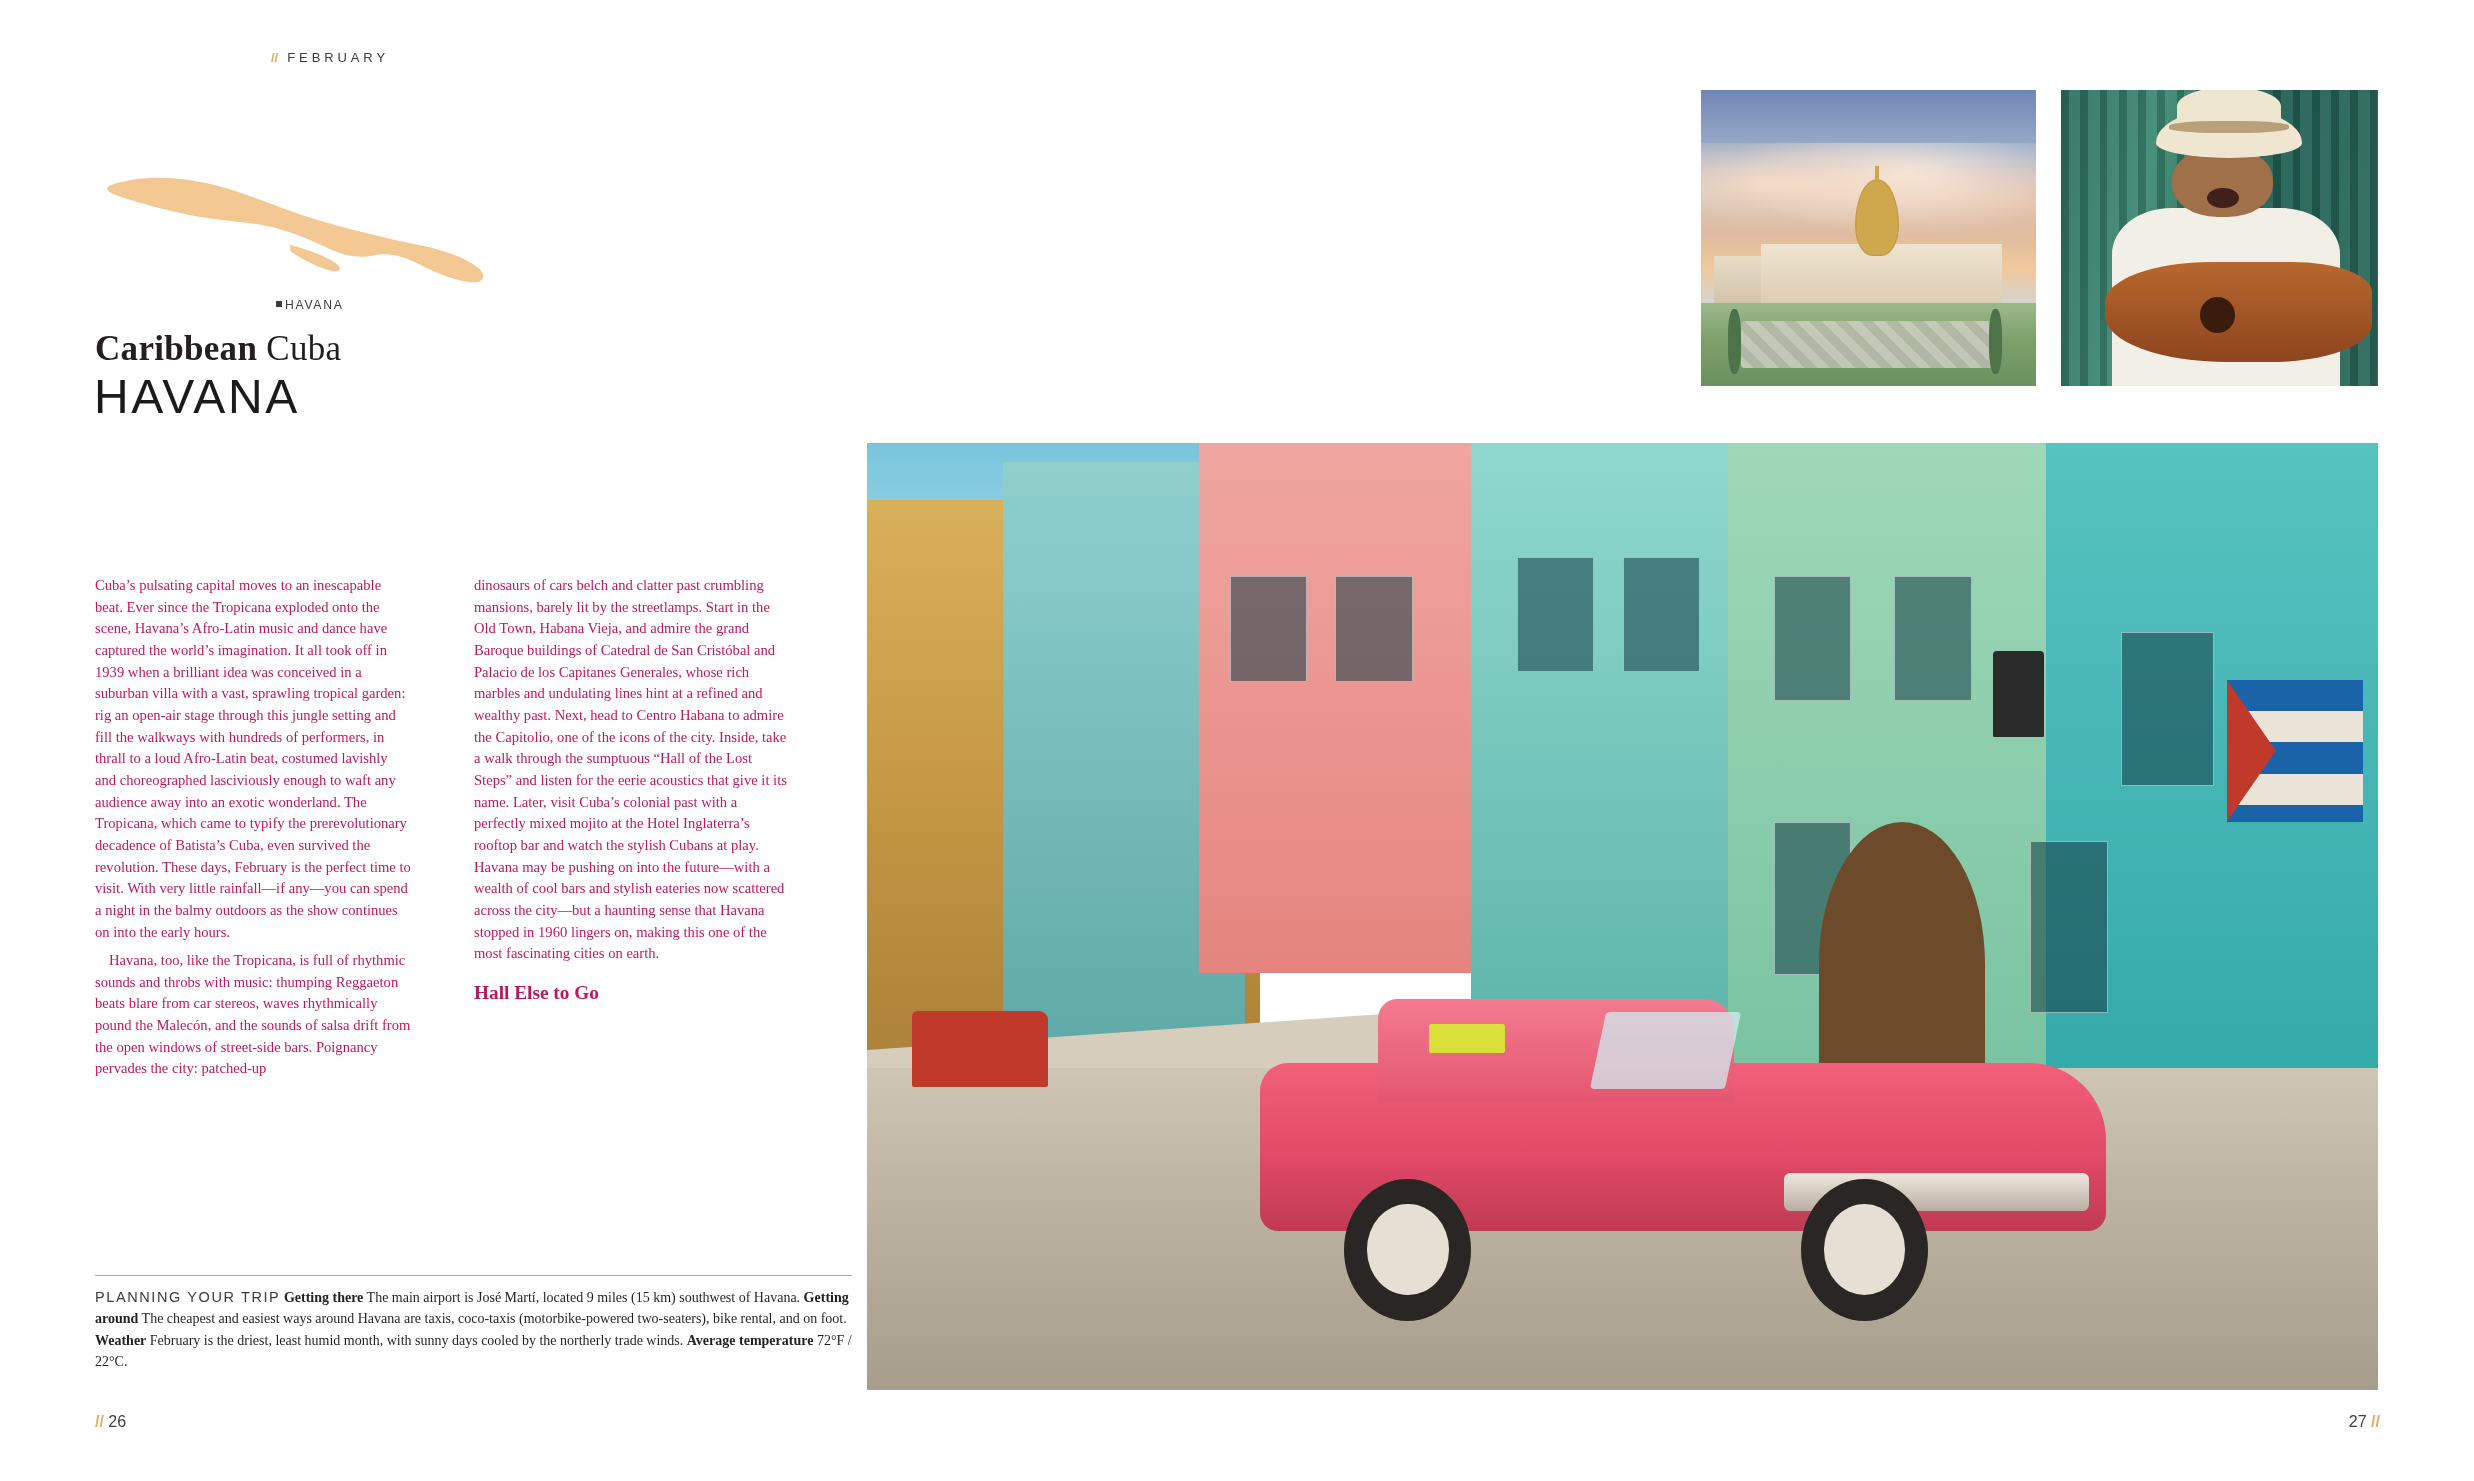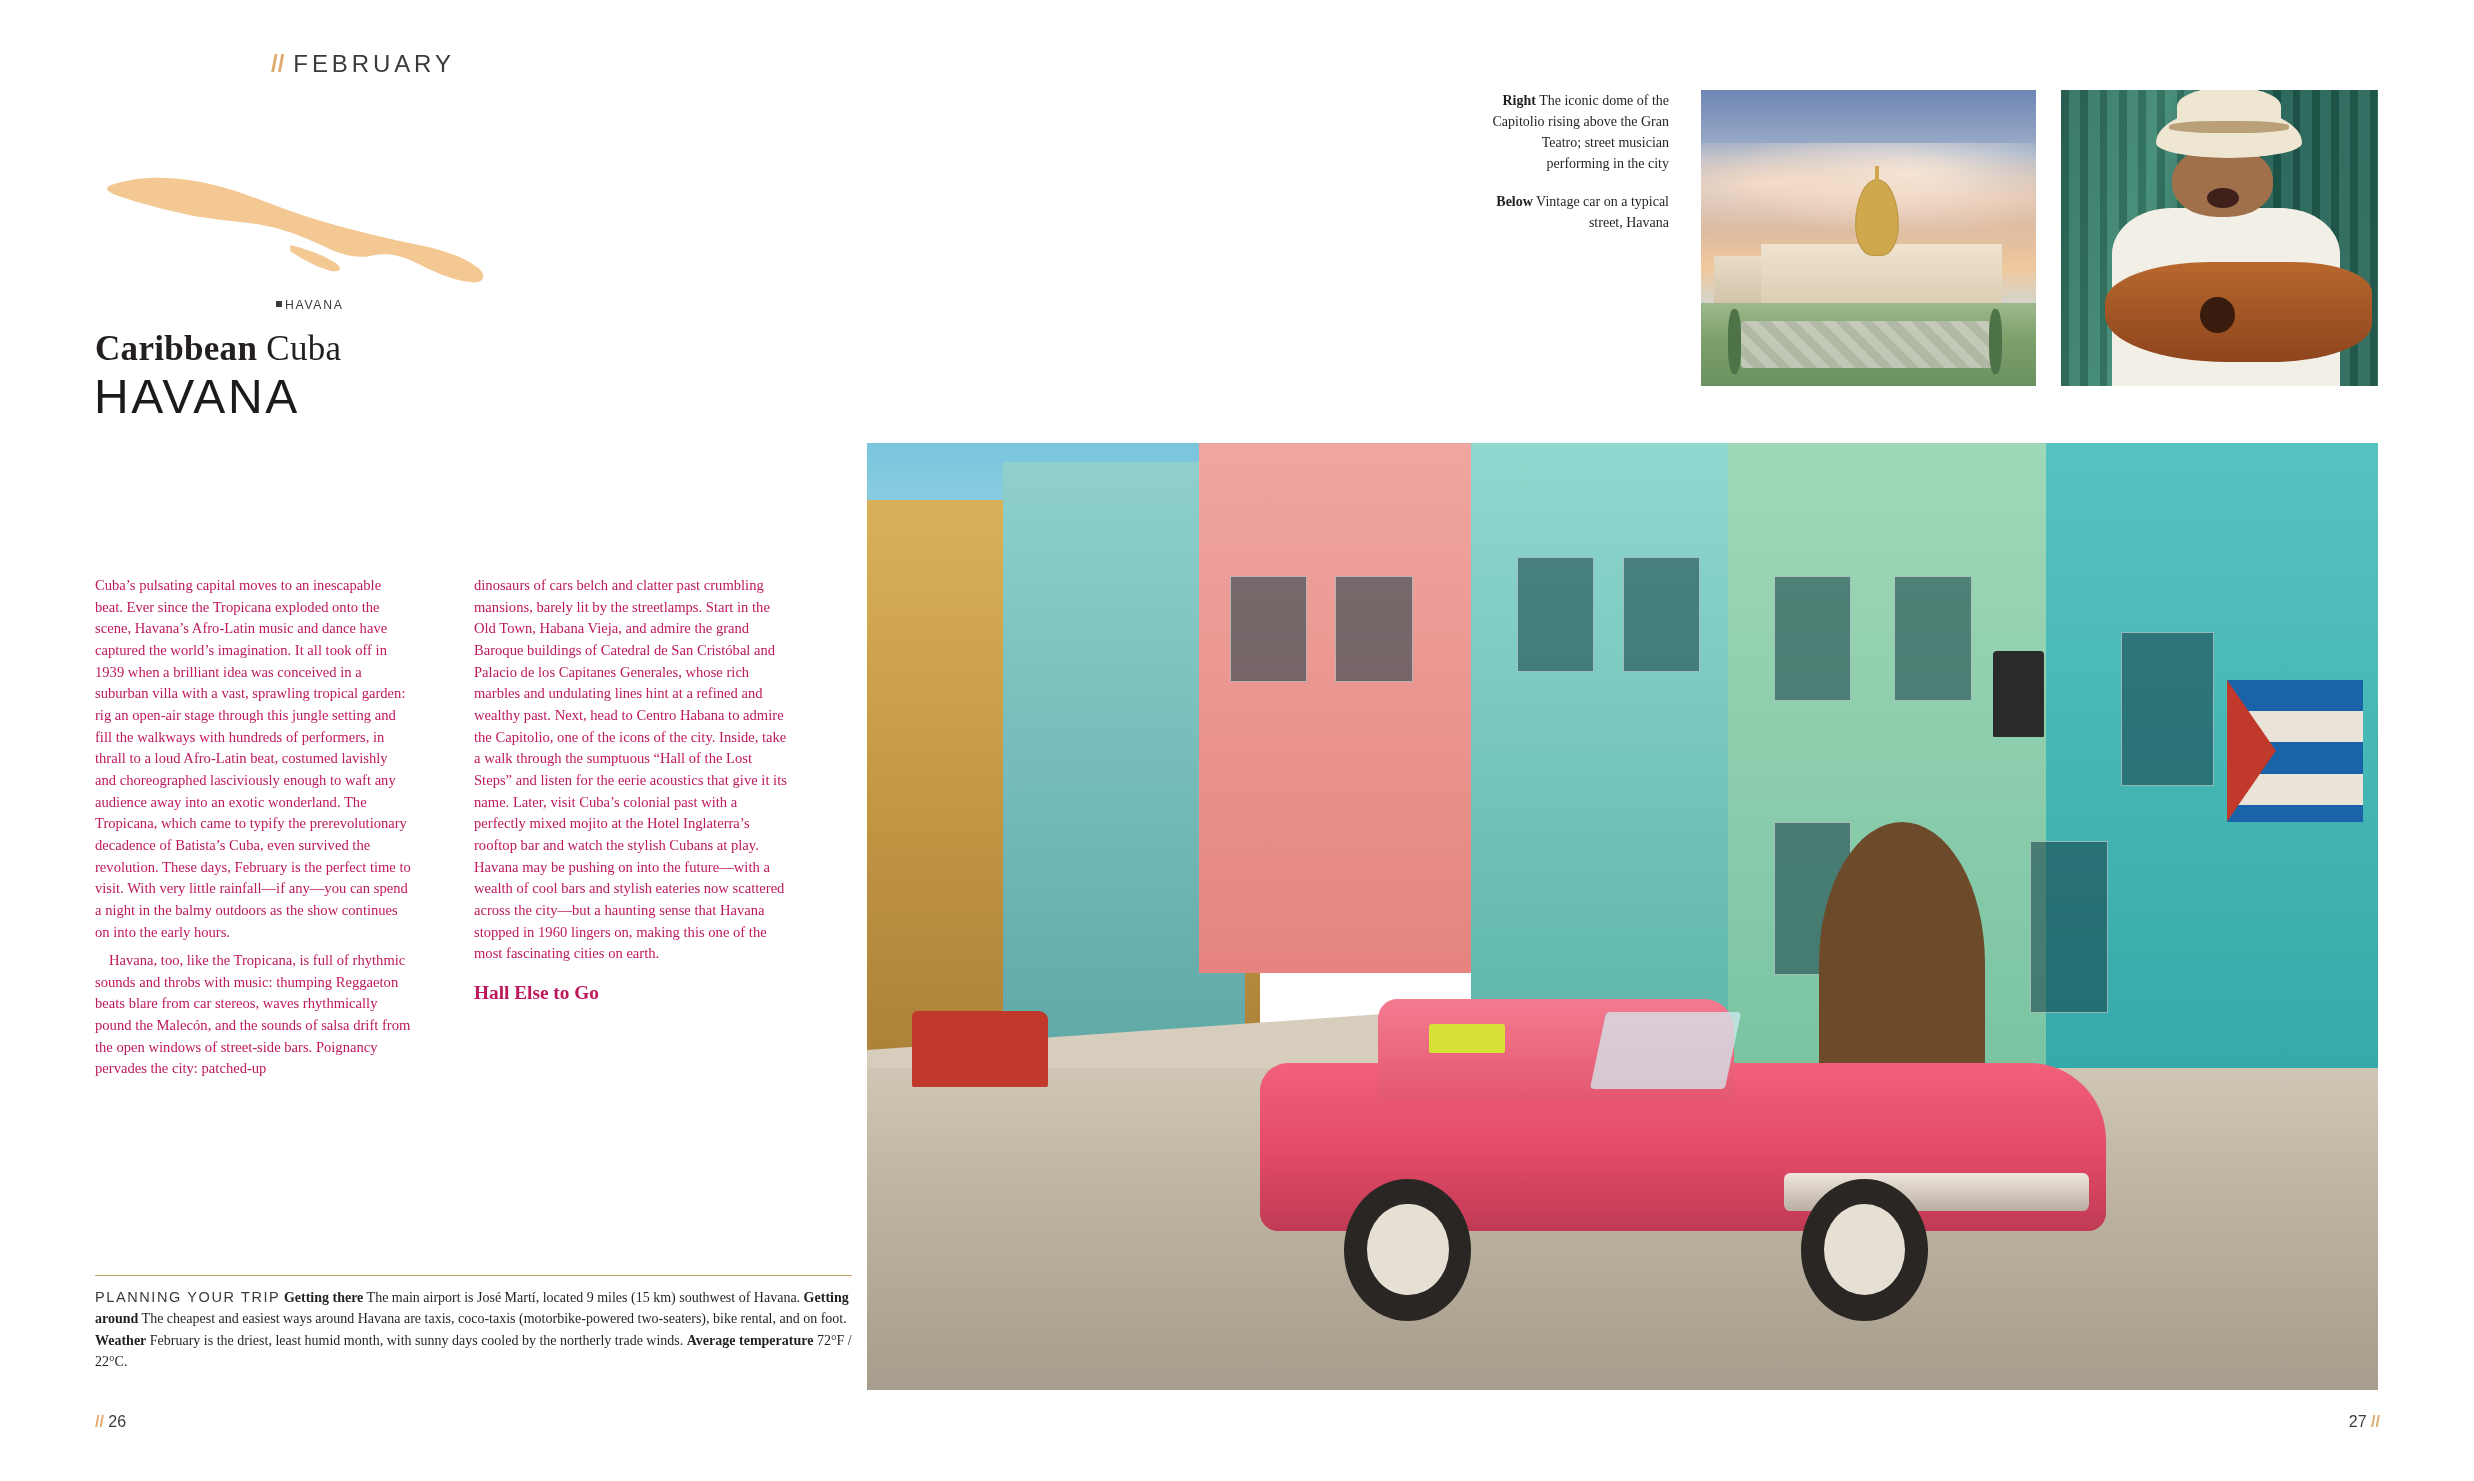--- a/index.html
+++ b/index.html
@@ -1,20 +1,20 @@
 <!DOCTYPE html>
 <html style="font-size:10.3px"><head>
 <meta charset="utf-8">
 <style>
   html,body{margin:0;padding:0;background:#fff;}
   body{width:2475px;height:1482px;font-family:"Liberation Serif",serif;color:#231f20;overflow:hidden;position:relative;}
   .page{position:absolute;inset:0;background:#ffffff;}
 
   
-  .month-kicker{position:absolute;left:271px;top:50px;font-family:"Liberation Sans",sans-serif;font-size:24px;letter-spacing:3.9px;color:#3b3b3b;font-weight:400;}
+  .month-kicker{position:absolute;left:271px;top:50px;font-family:"Liberation Sans",sans-serif;font-size:13px;letter-spacing:3.9px;color:#3b3b3b;font-weight:400;}
   .month-kicker .slashes{color:#e0a96d;letter-spacing:0;margin-right:9px;font-weight:700;}
 
   
   .map-wrap{position:absolute;left:97px;top:148px;width:451px;height:168px;}
   .map-wrap svg{display:block;}
   .map-label{position:absolute;left:188px;top:150px;font-family:"Liberation Sans",sans-serif;font-size:12.2px;letter-spacing:1.7px;color:#3b3b3b;}
   .map-dot{position:absolute;left:179px;top:153px;width:5.8px;height:5.8px;background:#3b3b3b;}
 
   
   .title-line1{position:absolute;left:95px;top:329px;font-size:35px;letter-spacing:0.3px;}
@@ -149,24 +149,20 @@
 
   <div class="rule"></div>
   <div class="planning">
     <span class="head">PLANNING YOUR TRIP</span>
     <b>Getting there</b><span> The main airport is José Martí, located 9 miles (15 km) southwest of Havana. </span><b>Getting around</b><span> The cheapest and easiest ways around Havana are taxis, coco-taxis (motorbike-powered two-seaters), bike rental, and on foot. </span><b>Weather</b><span> February is the driest, least humid month, with sunny days cooled by the northerly trade winds. </span><b>Average temperature</b><span> 72°F / 22°C.</span>
   </div>
 
   <div class="folio-l"><span class="sl">//</span> <span>26</span></div>
   <div class="folio-r"><span>27</span> <span class="sl">//</span></div>
 
-  <div class="caption">
-    <div><b>Right</b><span> The iconic dome of the Capitolio rising above the Gran Teatro; street musician performing in the city</span></div>
-    <div class="blk2"><b>Below</b><span> Vintage car on a typical street, Havana</span></div>
-  </div>
 
   <div class="ph ph-capitolio">
     <div class="sky cap-sky"></div>
     <div class="cap-clouds"></div>
     <div class="cap-building2"></div>
     <div class="cap-building"></div>
     <div class="cap-dome"></div>
     <div class="cap-ground"></div>
     <div class="cap-plaza"></div>
     <div class="cap-palm" style="left:8%"></div>

